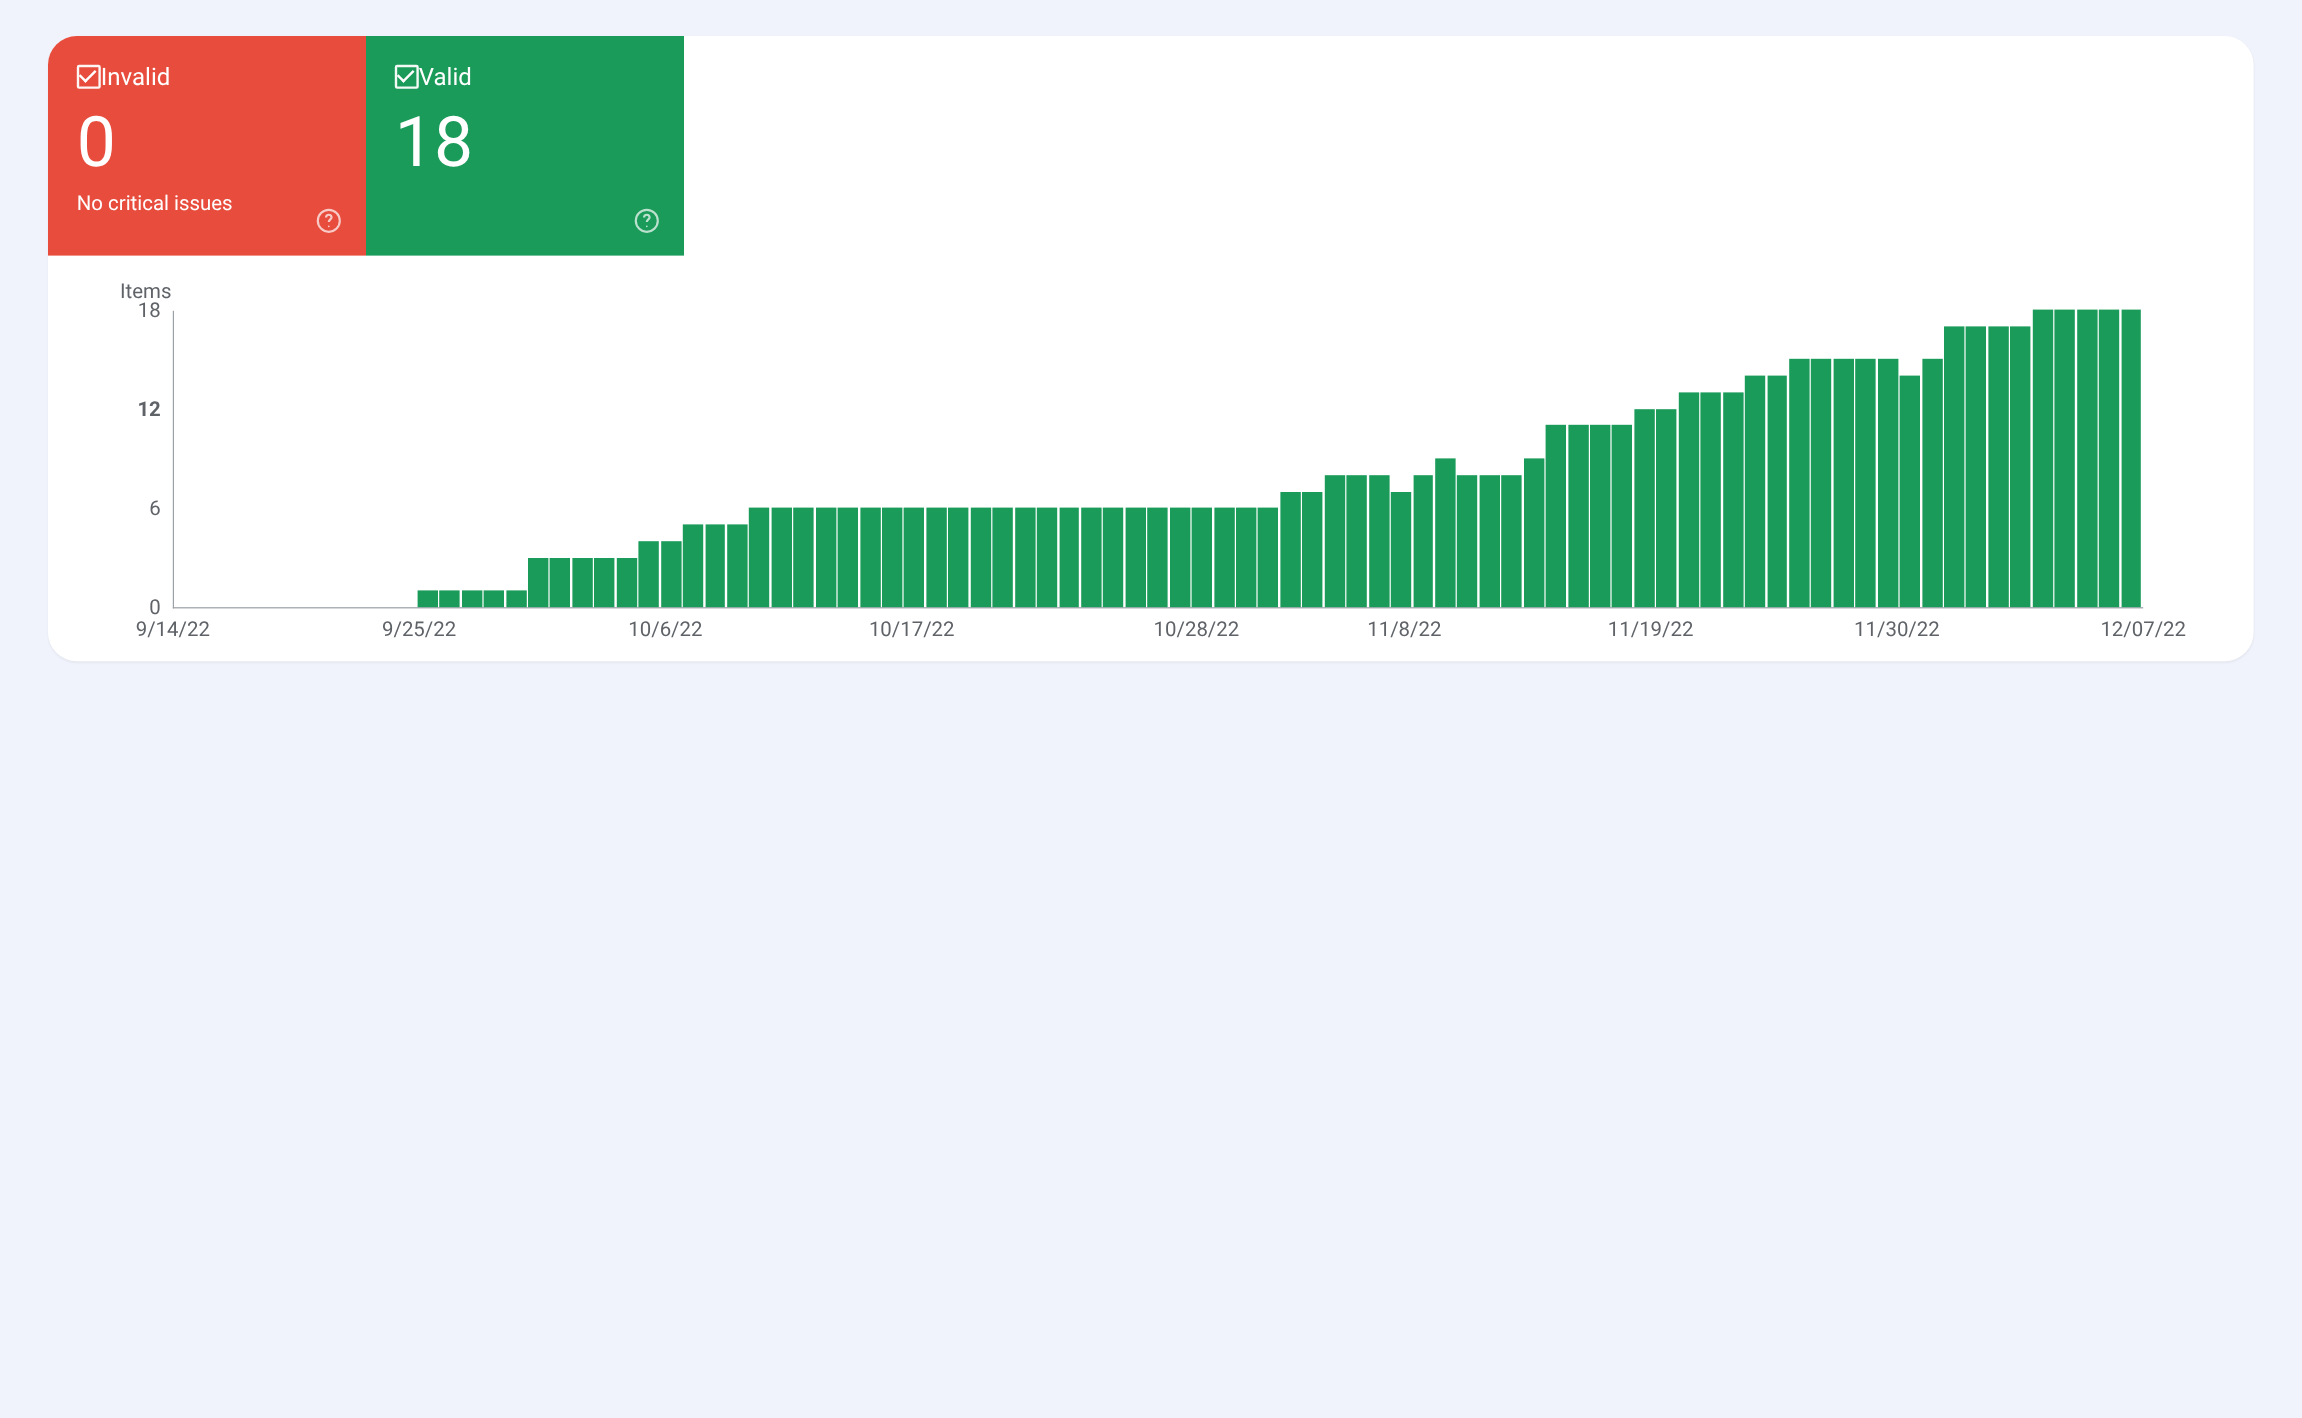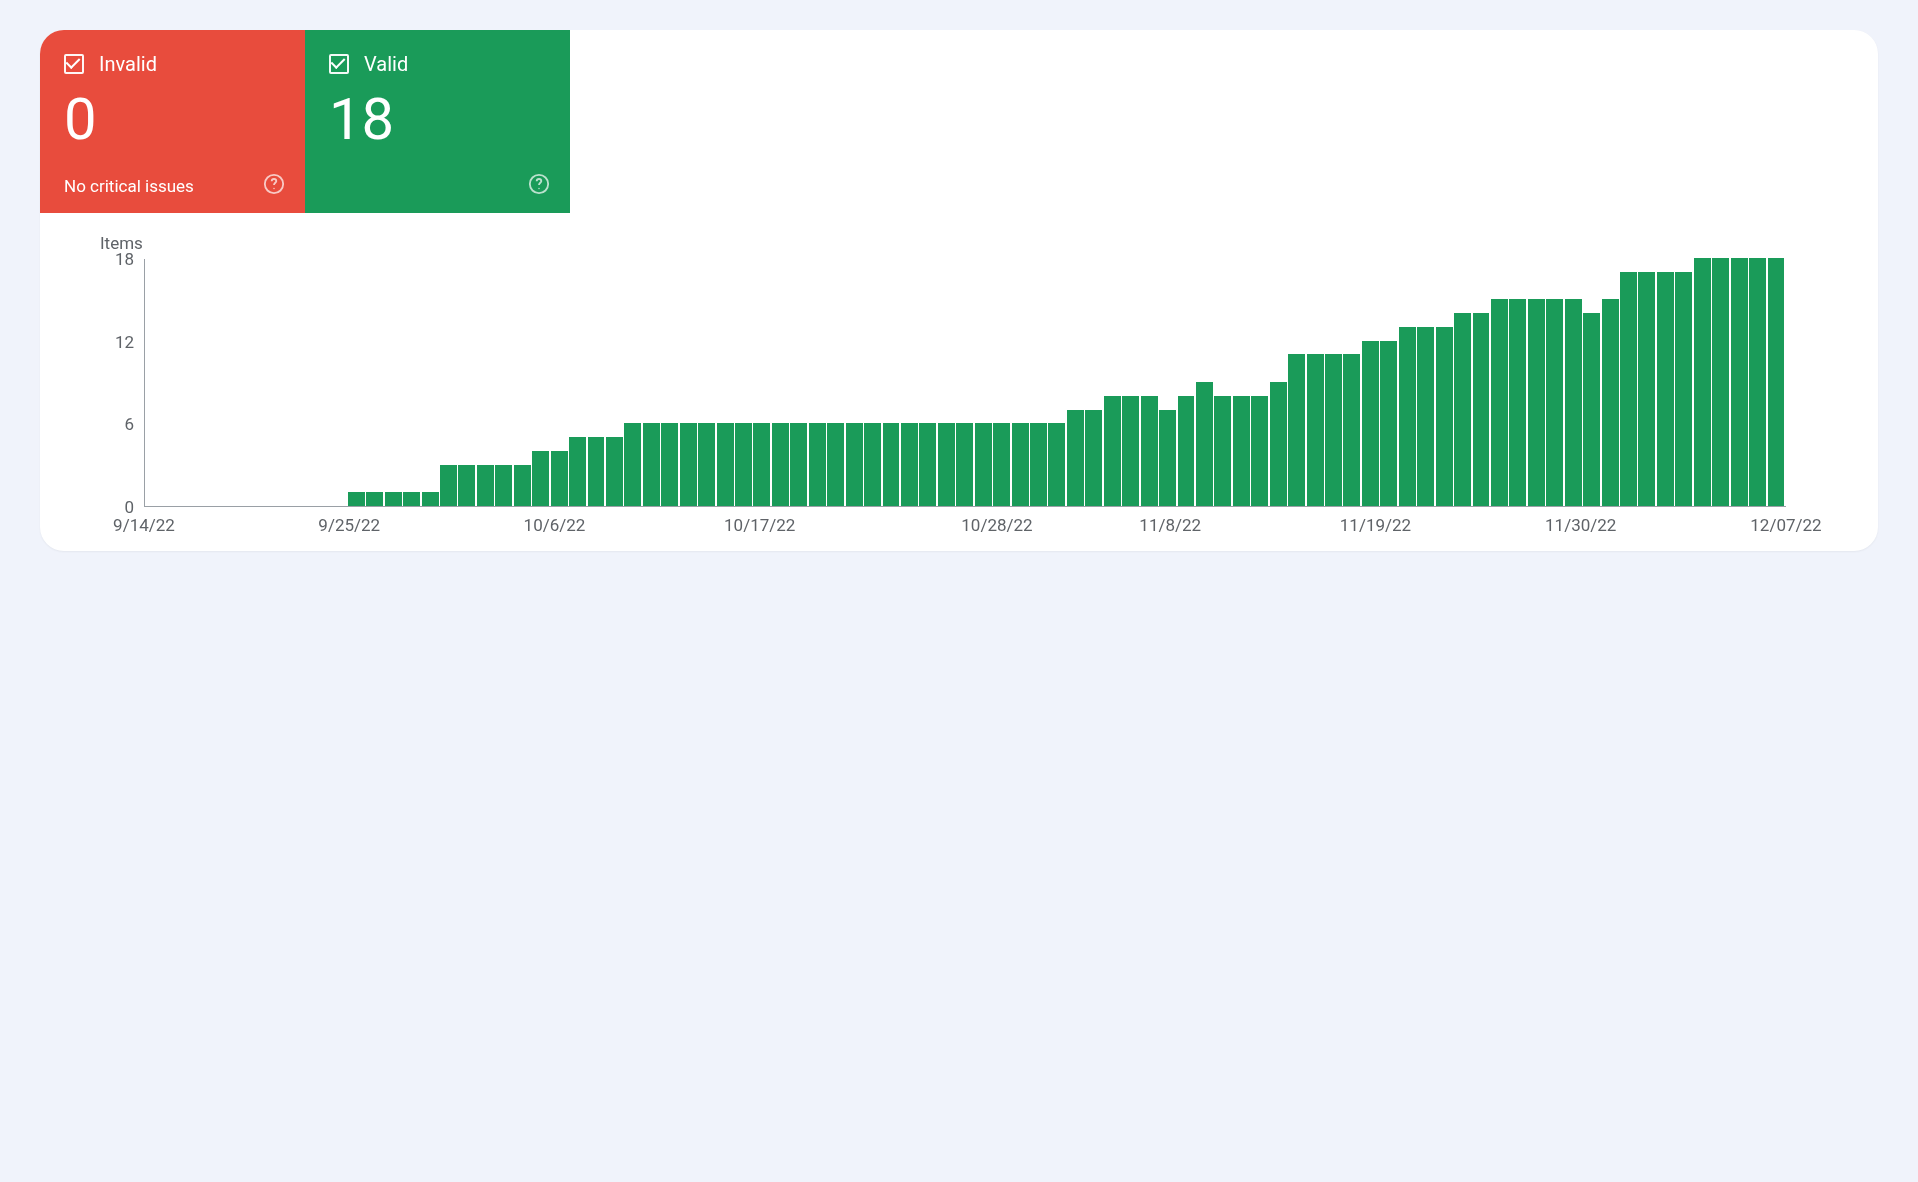--- a/index.html
+++ b/index.html
@@ -24,21 +24,21 @@
     width: 265px;
     height: 183px;
     padding: 22px 24px 18px 24px;
     color: #fff;
   }
   .topcard.invalid { background: #e84c3d; }
   .topcard.valid   { background: #1a9b59; }
   .topcard-header {
     display: flex;
     align-items: center;
-    gap: 15px;
+    gap: 0;
   }
   .cb-icon {
     width: 20px; height: 20px; flex: 0 0 20px;
     border: 2px solid rgba(255,255,255,0.95);
     border-radius: 2px;
     position: relative;
   }
   .cb-icon.checked::after {
     content: "";
     position: absolute;
@@ -51,21 +51,21 @@
   .topcard-label { font-size: 20px; }
   .topcard-big {
     font-size: 58px;
     font-weight: 400;
     line-height: 1;
     margin-top: 14px;
     font-family: "Google Sans", Roboto, Arial, sans-serif;
   }
   .topcard-sub {
     font-size: 17px;
-    margin-top: 28px;
+    margin-top: 12px;
   }
   .help-icon {
     position: absolute;
     right: 20px; bottom: 18px;
     width: 22px; height: 22px;
     color: rgba(255,255,255,0.7);
   }
 
   .impressions-row {
     display: flex;
@@ -201,21 +201,21 @@
     </div>
   </div>
 
 
   <div class="chart-wrap">
     <div class="y-title">Items</div>
     <div class="chart">
       <div class="y-axis" id="y-axis" style="height: 248px;">
           <div class="y-tick" style="bottom: 0px; transform: translateY(50%);">0</div>
           <div class="y-tick" style="bottom: 82.6667px; transform: translateY(50%);">6</div>
-          <div class="y-tick" style="bottom: 165.333px; transform: translateY(50%);">12</div>
+          <div class="y-tick" style="bottom: 165.333px; transform: translateY(50%); font-weight: bold;">12</div>
           <div class="y-tick" style="bottom: 248px; transform: translateY(50%);">18</div>
         </div>
       <div class="plot">
         <div class="bars" id="bars">
             <div class="bar zero" style="height: 0px;"></div>
             <div class="bar zero" style="height: 0px;"></div>
             <div class="bar zero" style="height: 0px;"></div>
             <div class="bar zero" style="height: 0px;"></div>
             <div class="bar zero" style="height: 0px;"></div>
             <div class="bar zero" style="height: 0px;"></div>

